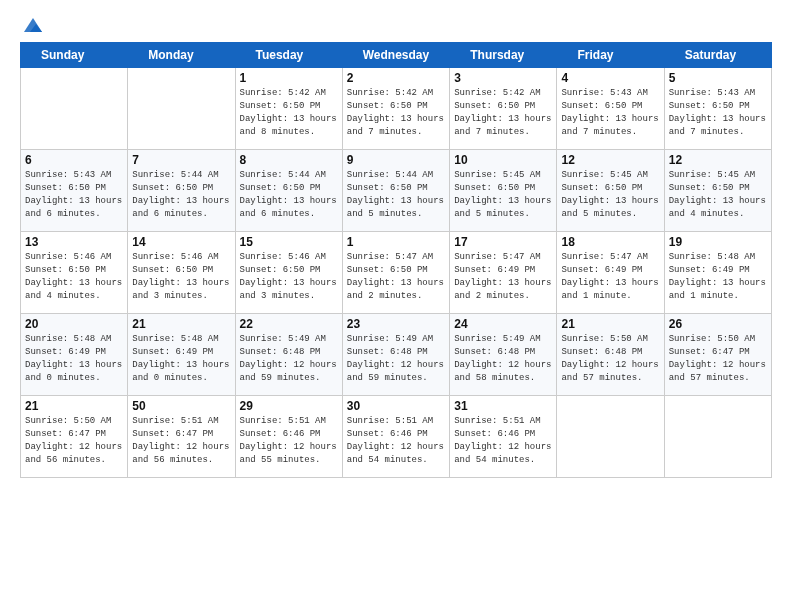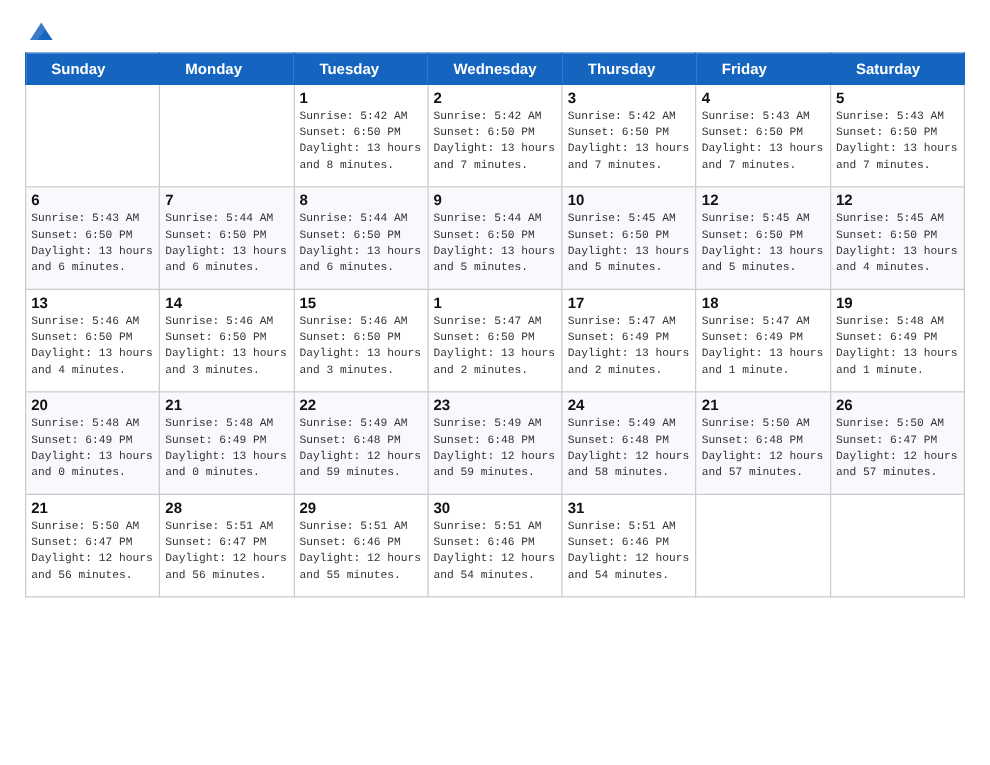--- a/index.html
+++ b/index.html
@@ -320,21 +320,21 @@
         </tr>
         <tr>
           <td>
             <span class="day-num">21</span>
             <div class="day-info" style="white-space: pre-line;">Sunrise: 5:50 AM
 Sunset: 6:47 PM
 Daylight: 12 hours
 and 56 minutes.</div>
           </td>
           <td>
-            <span class="day-num">28</span>
+            <span class="day-num">50</span>
             <div class="day-info" style="white-space: pre-line;">Sunrise: 5:51 AM
 Sunset: 6:47 PM
 Daylight: 12 hours
 and 56 minutes.</div>
           </td>
           <td>
             <span class="day-num">29</span>
             <div class="day-info" style="white-space: pre-line;">Sunrise: 5:51 AM
 Sunset: 6:46 PM
 Daylight: 12 hours

